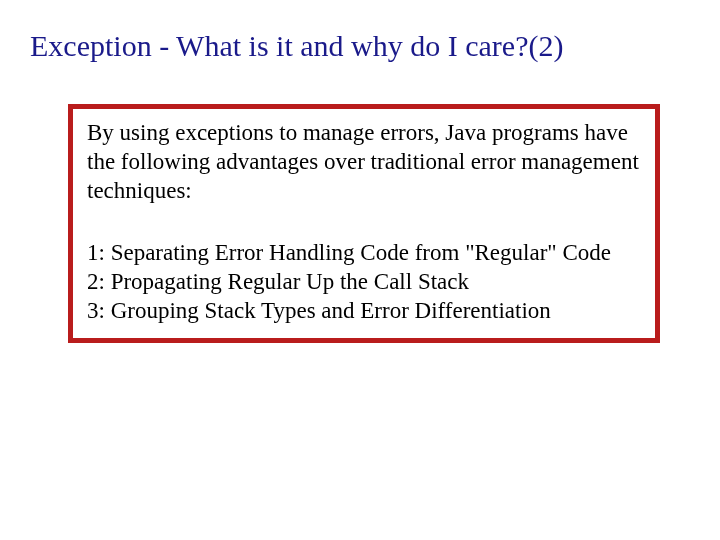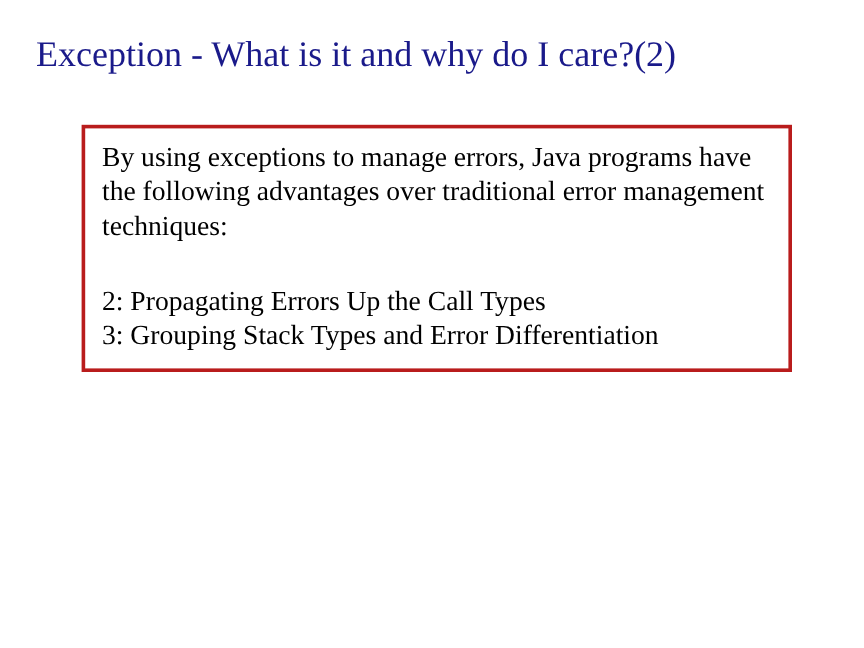--- a/index.html
+++ b/index.html
@@ -19,38 +19,39 @@
     padding: 28px 30px 0 30px;
   }
   .title {
     font-size: 30px;
     color: #1a1a8a;
     margin: 0 0 40px 0;
     font-weight: normal;
     line-height: 1.2;
   }
   .box {
-    border: 3px solid #b91c1c;
+    border: 5px solid #b91c1c;
     margin: 0 30px 0 38px;
     padding: 10px 14px 12px 14px;
     font-size: 23px;
     line-height: 1.25;
   }
   .para {
     margin: 0 0 34px 0;
   }
   .list {
     margin: 0;
   }
 </style>
 </head>
 <body>
 
 <div class="slide">
   <h1 class="title">Exception - What is it and why do I care?(2)</h1>
   <div class="box">
     <p class="para">By using exceptions to manage errors, Java programs have the following advantages over traditional error management techniques:</p>
     <div class="list">
-      <div>2: Propagating Errors Up the Call Types</div>
+      <div>1: Separating Error Handling Code from "Regular" Code</div>
+      <div>2: Propagating Regular Up the Call Stack</div>
       <div>3: Grouping Stack Types and Error Differentiation</div>
     </div>
   </div>
 </div>
 
 </body></html>

